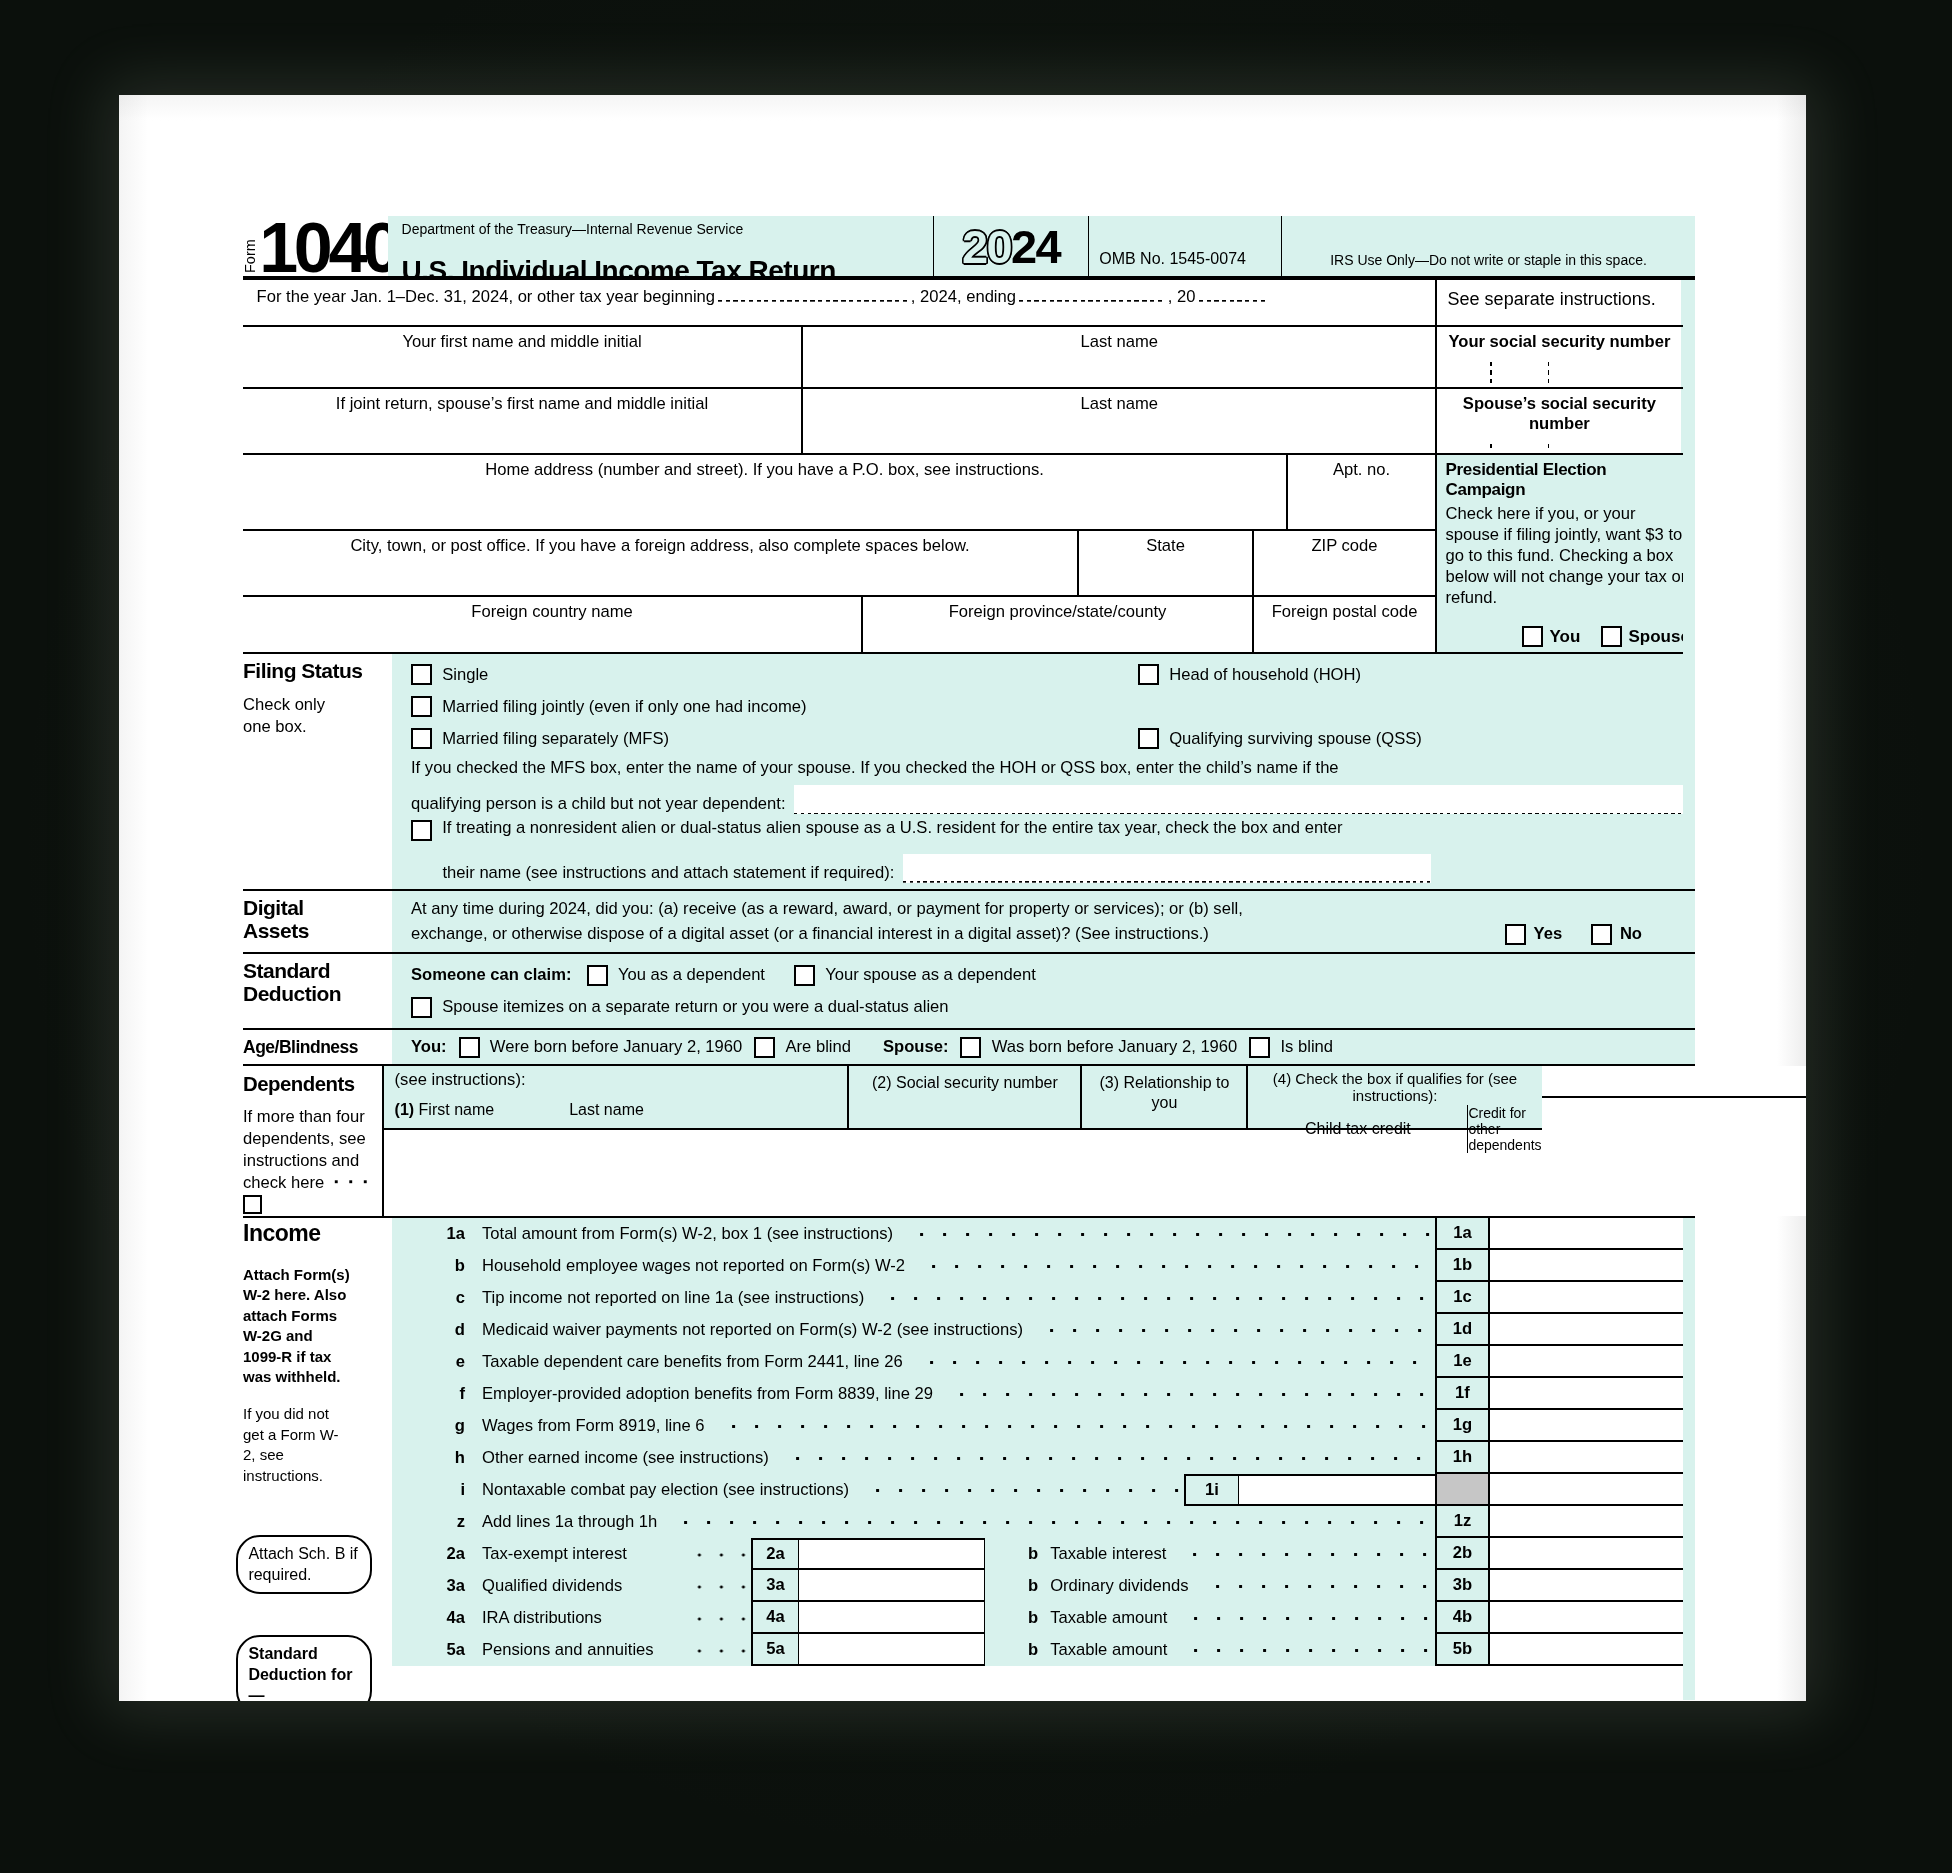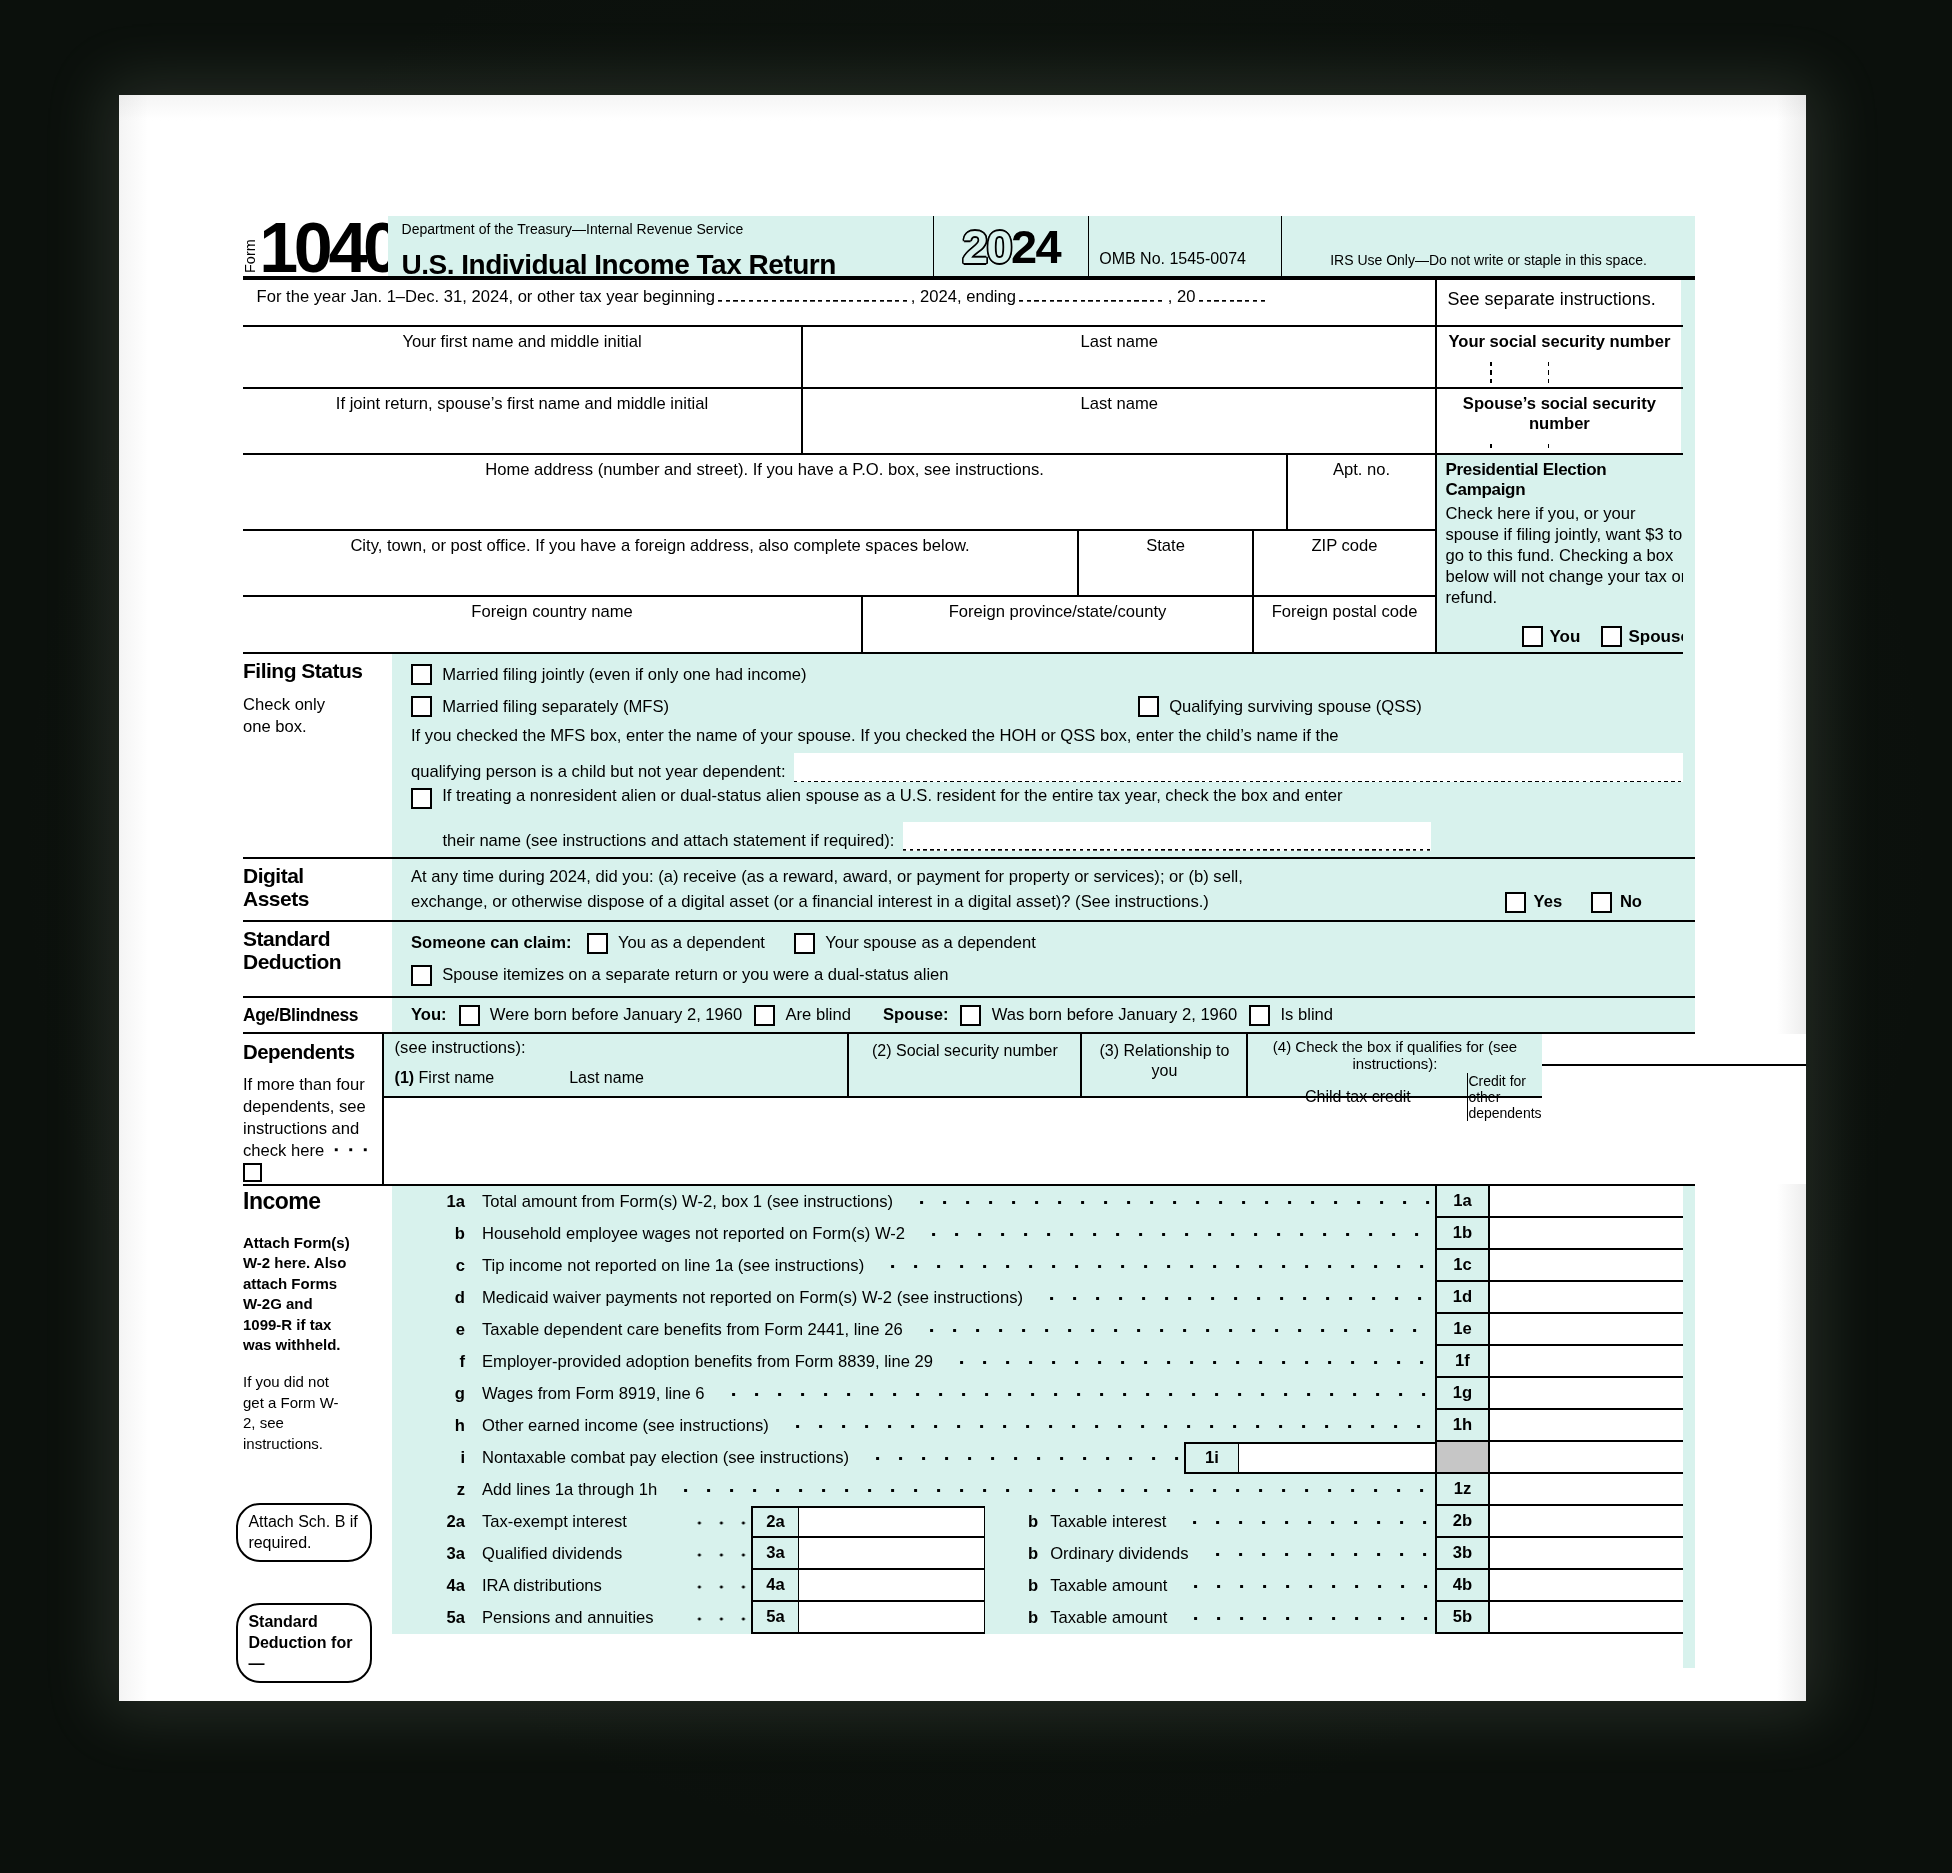--- a/index.html
+++ b/index.html
@@ -29,21 +29,21 @@
   }
   .t { background: var(--teal); }
 
   
   .header { display:flex; height:60px; position:relative; z-index:2; }
   .fid { width:145px; display:flex; align-items:flex-end; background:#fff; }
   .fword { writing-mode: vertical-rl; transform: rotate(180deg); font-size:14.5px; line-height:1; height:46px; margin:0 1.7px 3.4px 0; }
   .fnum { font-size:70px; font-weight:bold; letter-spacing:-4.3px; line-height:.78; }
   .hmid { flex:1; padding:5.1px 0 0 13.6px; }
   .hdept { font-size:14px; }
-  .htitle { font-size:28px; font-weight:bold; letter-spacing:-0.5px; margin-top:12px; }
+  .htitle { font-size:28px; font-weight:bold; letter-spacing:-0.5px; margin-top:18px; }
   .hyear { width:155px; border-left:1.7px solid #000; display:flex; align-items:center; justify-content:center;
            font-size:47px; font-weight:bold; letter-spacing:-1.7px; }
   .y20 { color: var(--teal);
          text-shadow: -1.7px 0 #000, 1.7px 0 #000, 0 -1.7px #000, 0 1.7px #000, -1.3px -1.3px #000, 1.3px -1.3px #000, -1.3px 1.3px #000, 1.3px 1.3px #000; }
   .homb { width:193px; border-left:1.7px solid #000; display:flex; align-items:flex-end; padding:0 0 8.5px 10.2px; font-size:16px; }
   .hirs { width:414px; border-left:1.7px solid #000; display:flex; align-items:flex-end; justify-content:center; padding-bottom:8.5px; font-size:14px; }
   .rule4 { height:4.3px; background:#000; position:relative; z-index:2; }
 
   
   .yearrow { display:flex; height:47px; border-bottom:2.1px solid #000; }
@@ -264,20 +264,28 @@
   </div>
 
   <div class="sec fs" style="border-top:0">
     <div class="gut">
       <div class="gh">Filing Status</div>
       <div class="gnote" style="width:102px">Check only one box.</div>
     </div>
     <div class="cont">
       <div class="fsrow">
         <span class="cb"></span>
+            <span>Single</span>
+        <span class="fscol2">
+              <span class="cb" style="margin-right:10.2px"></span>
+              <span>Head of household (HOH)</span>
+            </span>
+      </div>
+      <div class="fsrow">
+        <span class="cb"></span>
             <span>Married filing jointly (even if only one had income)</span>
       </div>
       <div class="fsrow">
         <span class="cb"></span>
             <span>Married filing separately (MFS)</span>
         <span class="fscol2">
               <span class="cb" style="margin-right:10.2px"></span>
               <span>Qualifying surviving spouse (QSS)</span>
             </span>
       </div>

